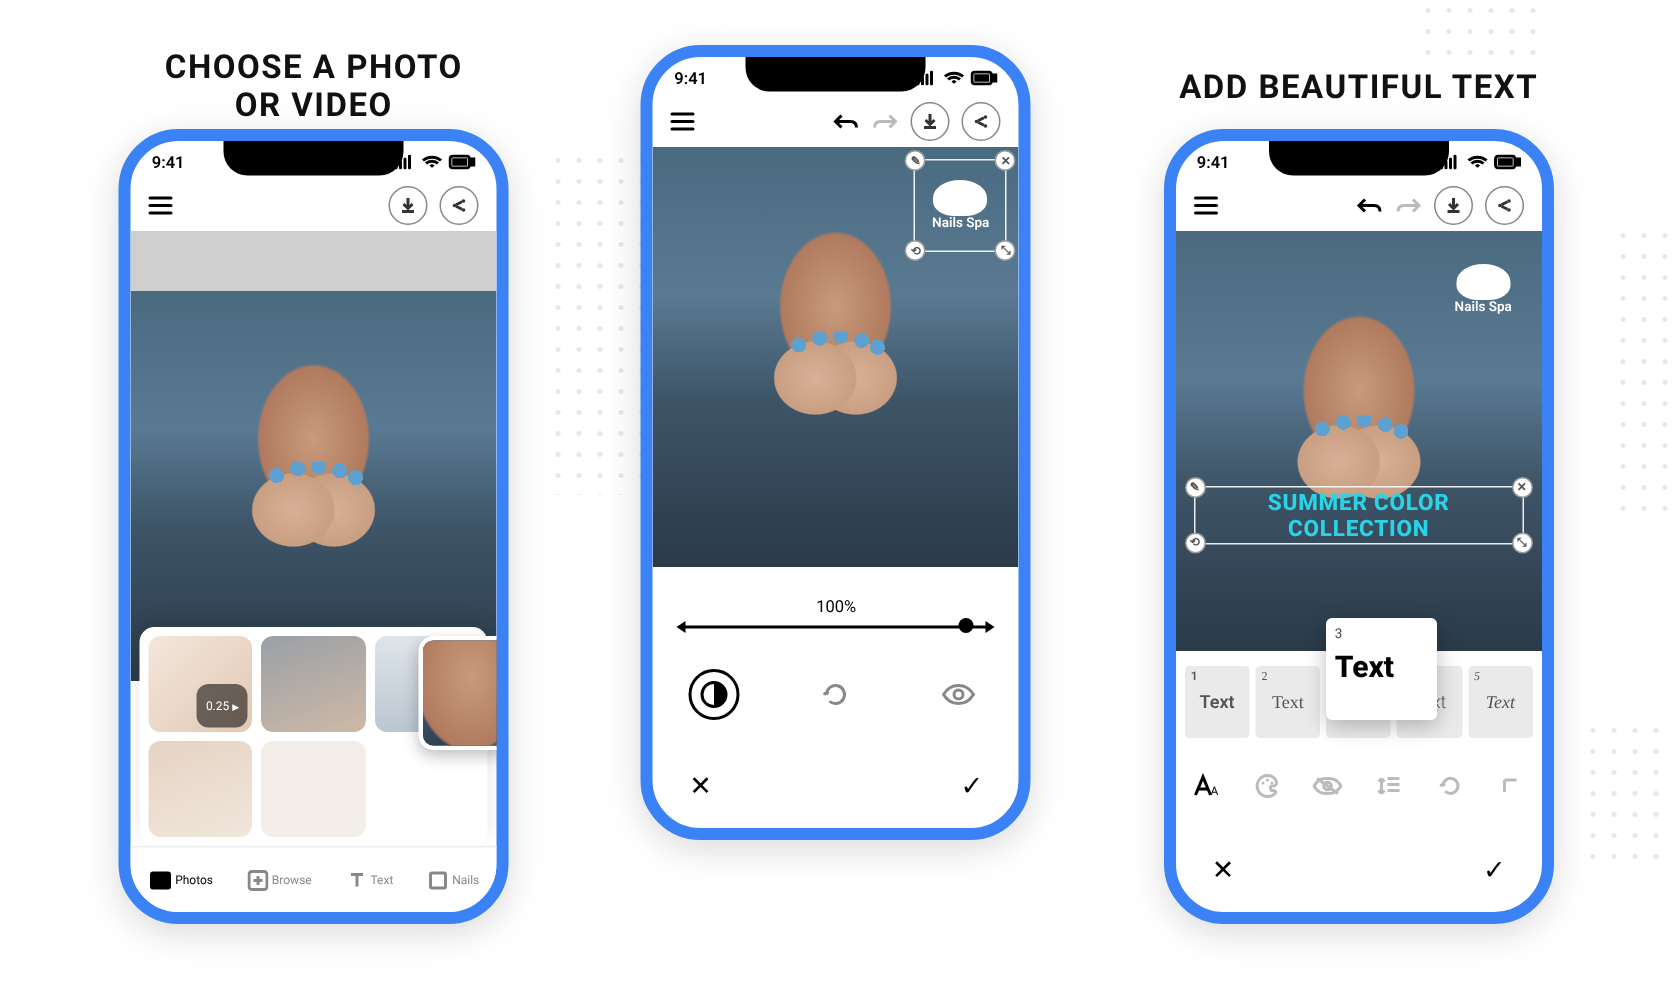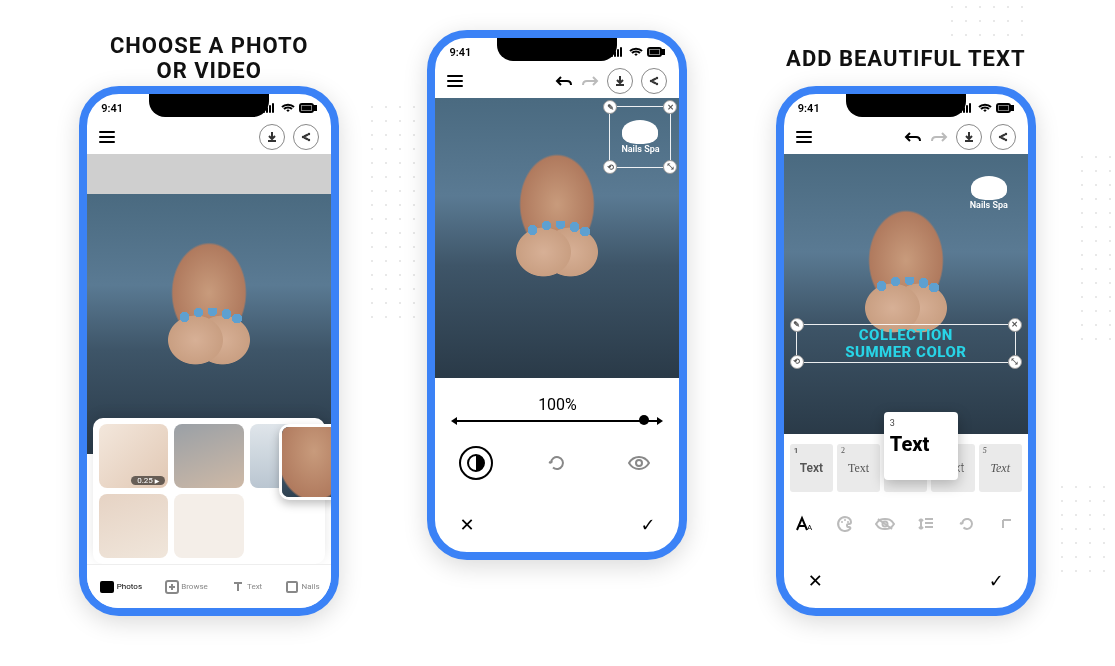--- a/index.html
+++ b/index.html
@@ -155,21 +155,21 @@
   }
   .thumb {
     background:#ddd; border-radius:8px; height:64px; position:relative;
     overflow:hidden;
     cursor:pointer;
   }
   .thumb.browse { display:flex; flex-direction:column; align-items:center; justify-content:center; color:#aaa; font-size:8px; gap:4px;}
   .thumb .badge {
     position:absolute; bottom:3px; right:3px;
     background:rgba(0,0,0,0.55); color:#fff;
-    font-size:8px; padding:0 6px; border-radius:8px;
+    font-size:8px; padding:10px 6px; border-radius:8px;
     display:flex; align-items:center; gap:2px;
   }
   .thumb .badge::after { content:"▶"; font-size:6px;}
   .tabbar {
     position:absolute; bottom:0; left:0; right:0; height:44px;
     background:#fff; border-top:1px solid #eee;
     display:flex; justify-content:space-around; align-items:center;
     font-size:8px; color:#888;
   }
   .tabbar .tab { display:flex; flex-direction:row; align-items:center; gap:2px; cursor:pointer;}
@@ -221,21 +221,21 @@
   .slider-track {
     width:100%; height:2px; background:#000; position:relative;
   }
   .slider-track::before,
   .slider-track::after {
     content:""; position:absolute; top:-3px; width:0; height:0;
   }
   .slider-track::before { left:-4px; border-top:4px solid transparent; border-bottom:4px solid transparent; border-right:6px solid #000;}
   .slider-track::after { right:-4px; border-top:4px solid transparent; border-bottom:4px solid transparent; border-left:6px solid #000;}
   .slider-dot { position:absolute; right:10px; top:-5px; width:10px; height:10px; border-radius:50%; background:#000;}
-  .slider-label { font-size:16px; margin-bottom:6px;}
+  .slider-label { font-size:11px; margin-bottom:6px;}
   .tool-row {
     position:absolute; top:400px; left:0; right:0; height:50px;
     display:flex; justify-content:space-around; align-items:center;
     color:#888;
   }
   .tool-btn { width:34px;height:34px;border-radius:50%;display:flex;align-items:center;justify-content:center; cursor:pointer; border:1px solid transparent;}
   .tool-btn.active { border:2px solid #000; color:#000;}
   .action-row {
     position:absolute; bottom:10px; left:0; right:0; height:36px;
     display:flex; justify-content:space-between; align-items:center; padding:0 24px;
@@ -593,22 +593,22 @@
         <div class="photo"></div>
         <div class="hands"></div>
         <div class="nails"></div>
 
         <div class="logo-box" style="border:none;">
           <div class="logo-cloud"></div>
           <span>Nails Spa</span>
         </div>
 
         <div class="text-overlay sel-frame">
+          <div>SUMMER COLOR</div>
           <div>COLLECTION</div>
-          <div>SUMMER COLOR</div>
           <div class="handle tl">✎</div>
           <div class="handle tr">✕</div>
           <div class="handle bl">⟲</div>
           <div class="handle br">⤡</div>
         </div>
       </div>
 
       <div class="font-grid">
         <div class="font-tile" style="font-weight:600;">
           <span class="num">1</span>

